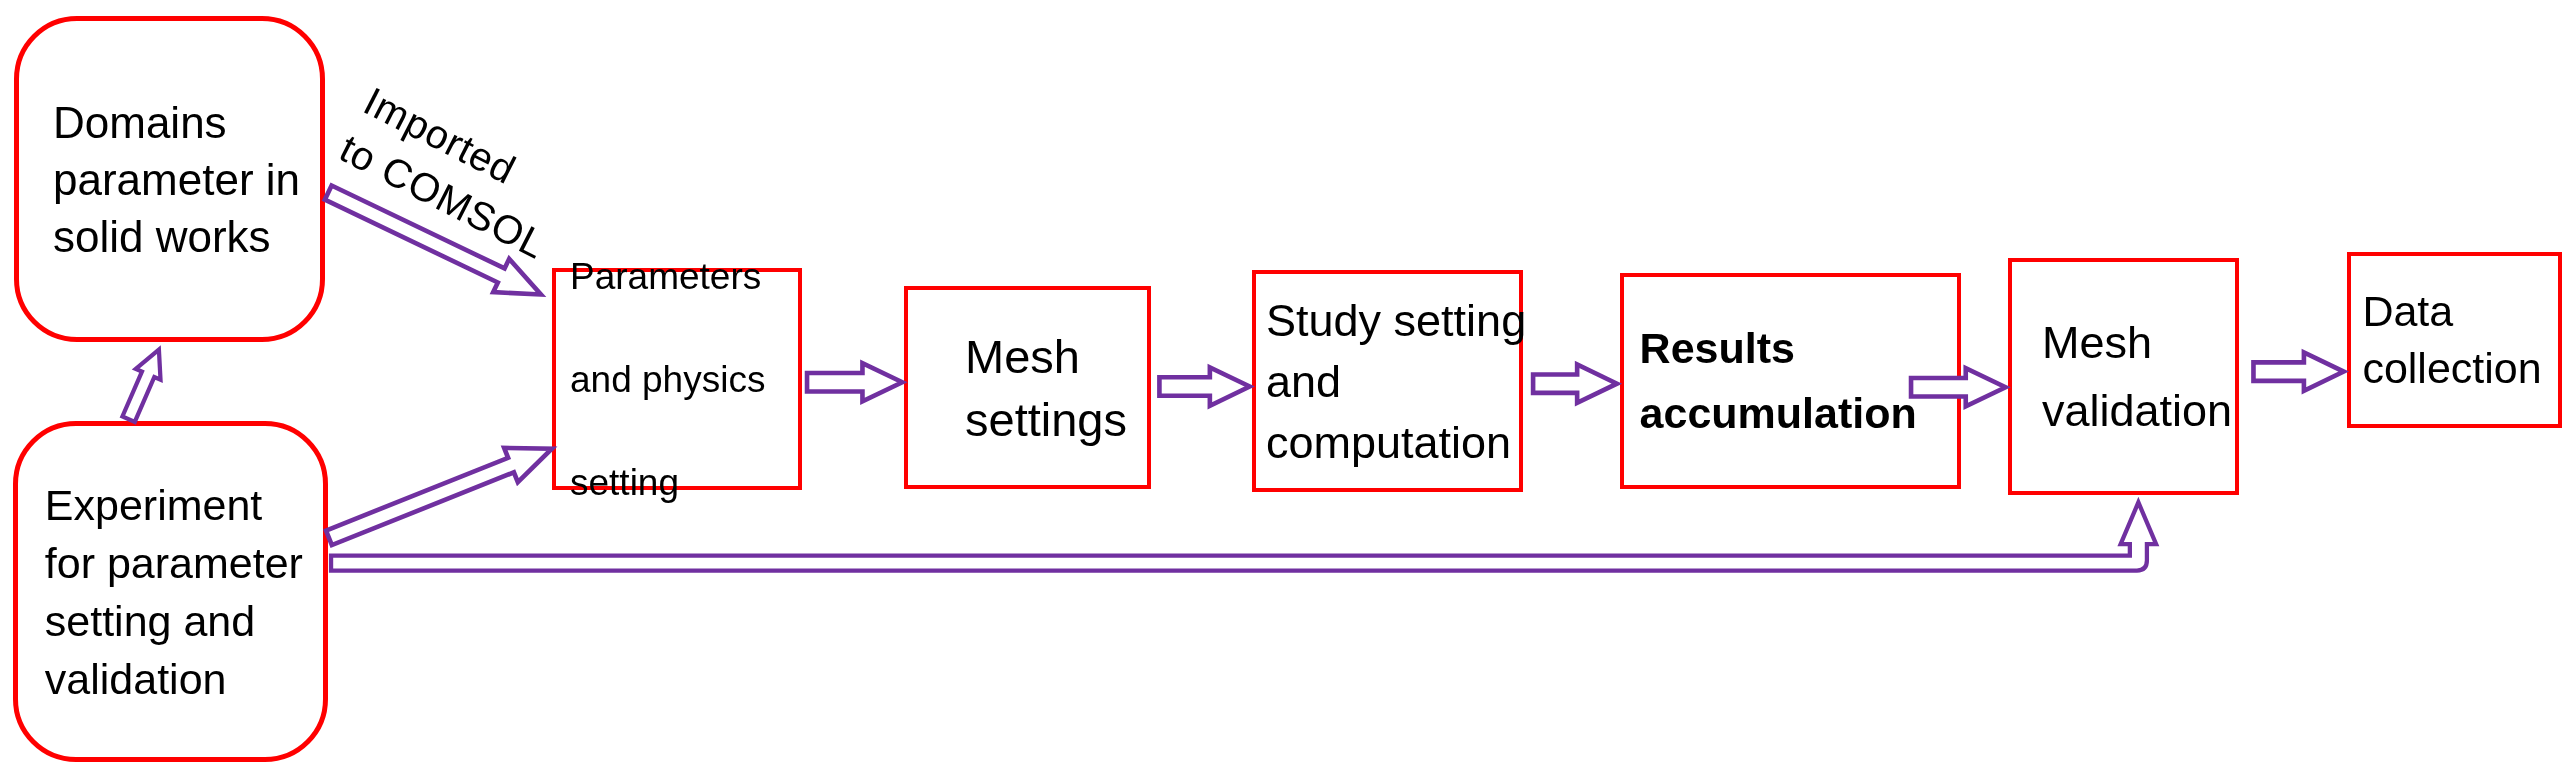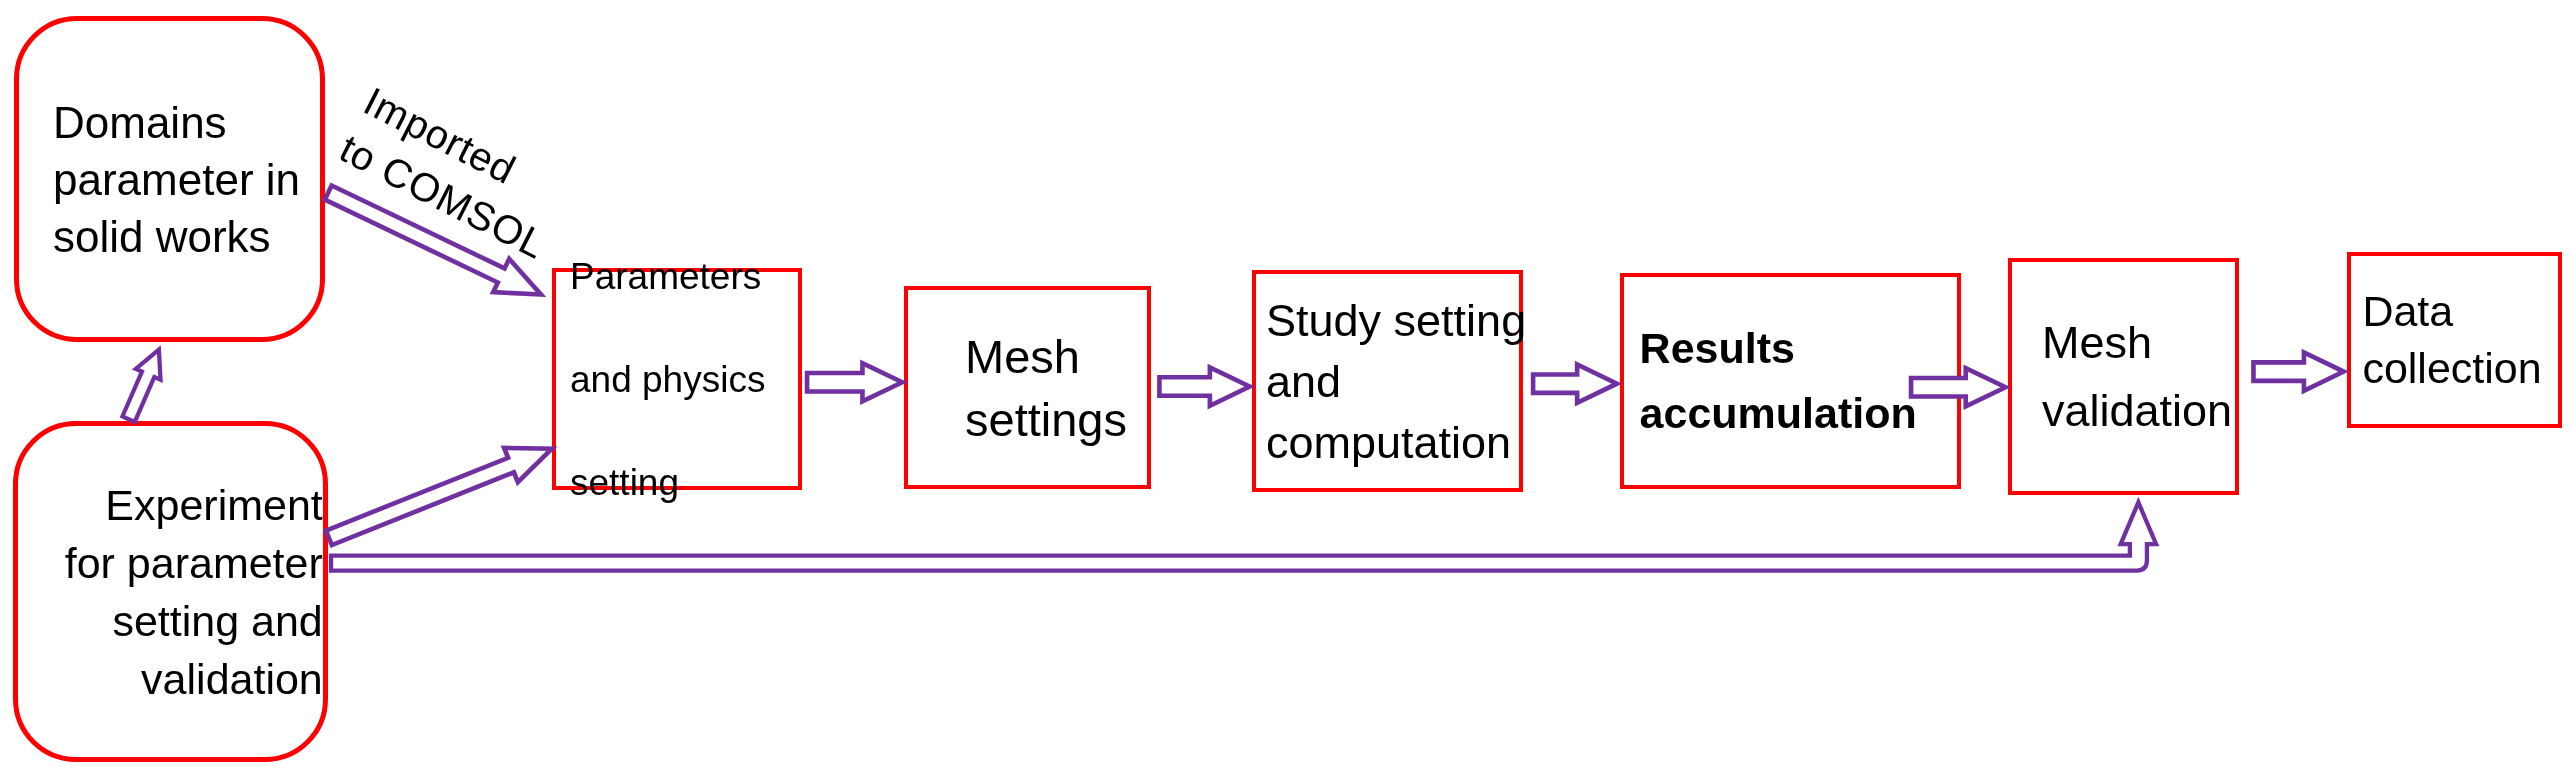--- a/index.html
+++ b/index.html
@@ -61,21 +61,21 @@
 <body>
 
 <div id="canvas">
 
   <div class="node rounded" style="left:14px; top:16.3px; width:311px; height:326px; border-radius:63px; font-size:44px; line-height:57px; padding-left:34px;">
     <div class="line">Domains</div>
     <div class="line">parameter in</div>
     <div class="line">solid works</div>
   </div>
 
-  <div class="node rounded" style="left:12.8px; top:421px; width:315px; height:341px; border-radius:63px; font-size:43px; line-height:58px; padding-left:27px;align-items:flex-end;">
+  <div class="node rounded" style="left:12.8px; top:421px; width:315px; height:341px; border-radius:63px; font-size:43px; line-height:58px; padding-left:27px;">
     <div class="line">Experiment</div>
     <div class="line">for parameter</div>
     <div class="line">setting and</div>
     <div class="line">validation</div>
   </div>
 
   <div class="node rect" style="left:552px; top:268px; width:250px; height:222px; font-size:37px; line-height:67px; padding-left:14px;gap:36px;">
     <div class="line">Parameters</div>
     <div class="line">and physics</div>
     <div class="line">setting</div>

